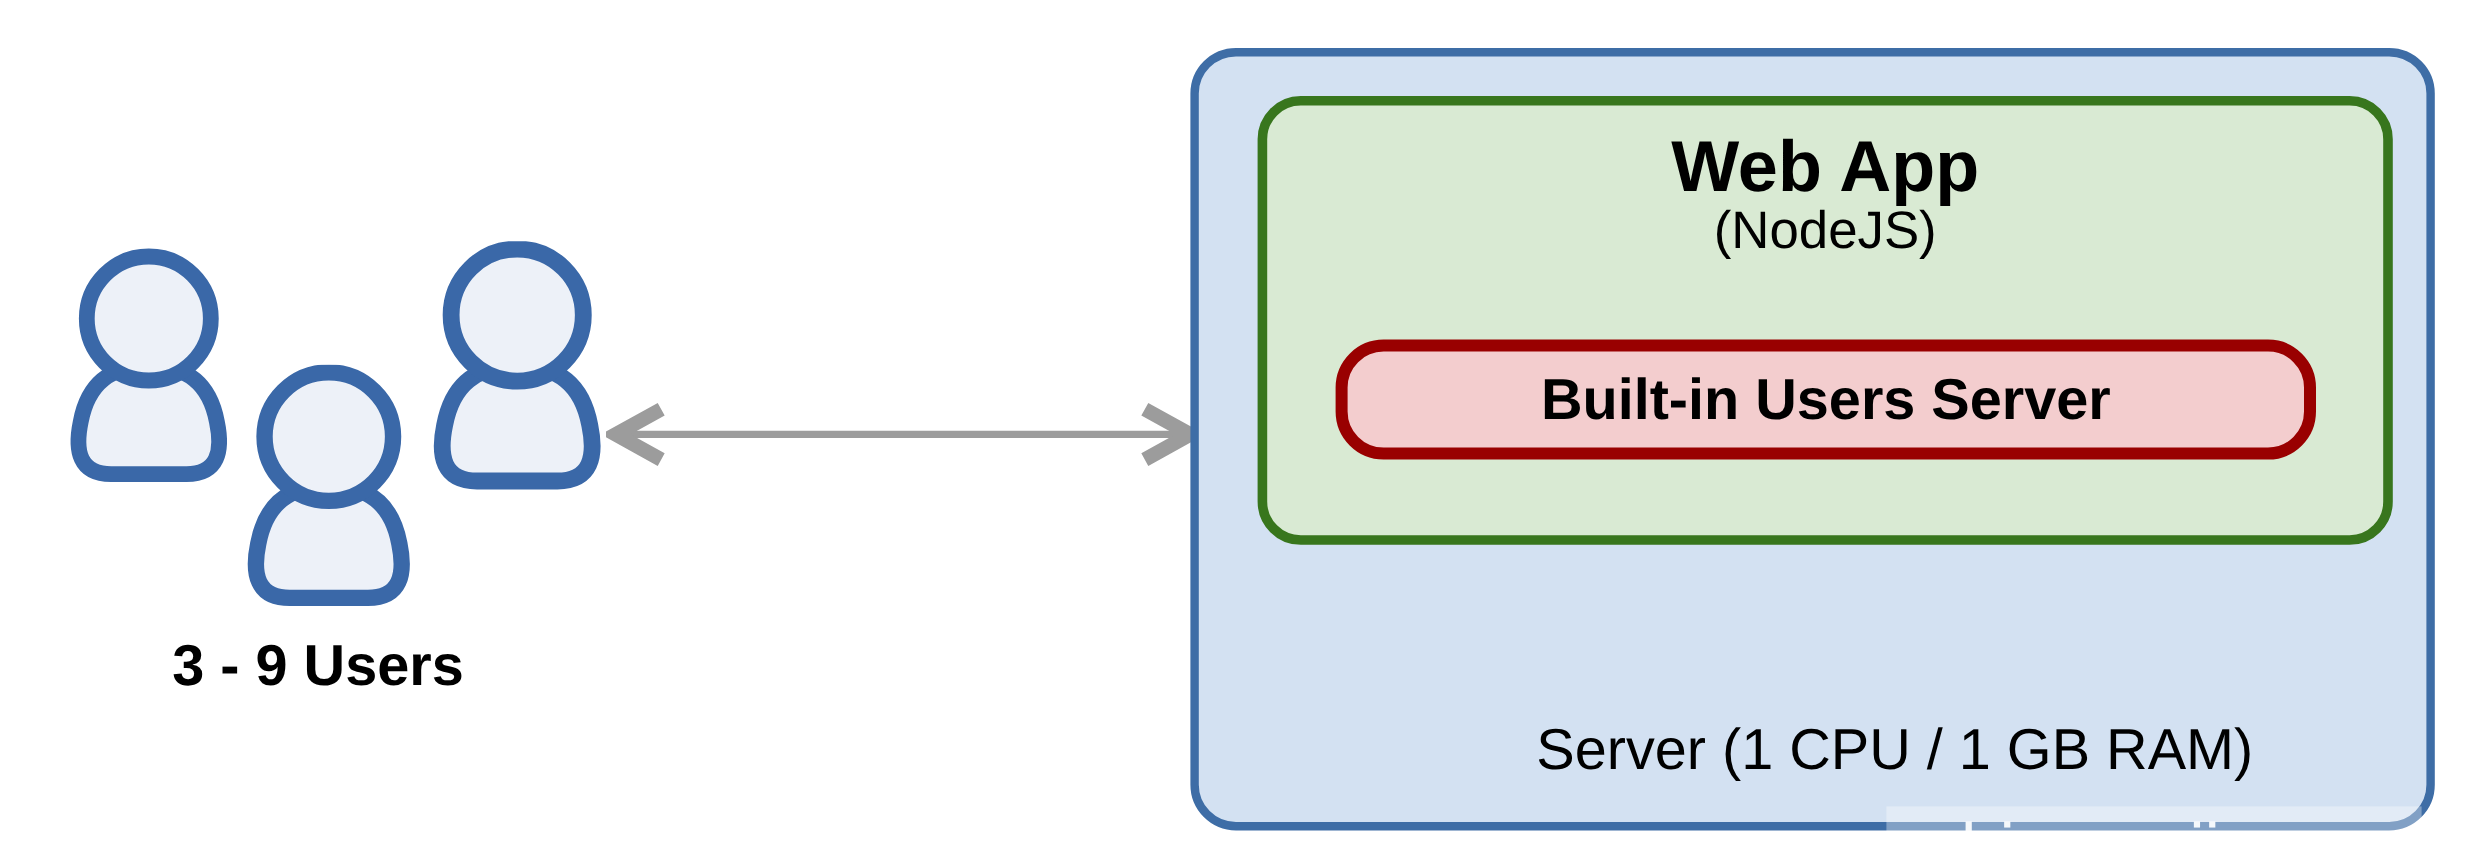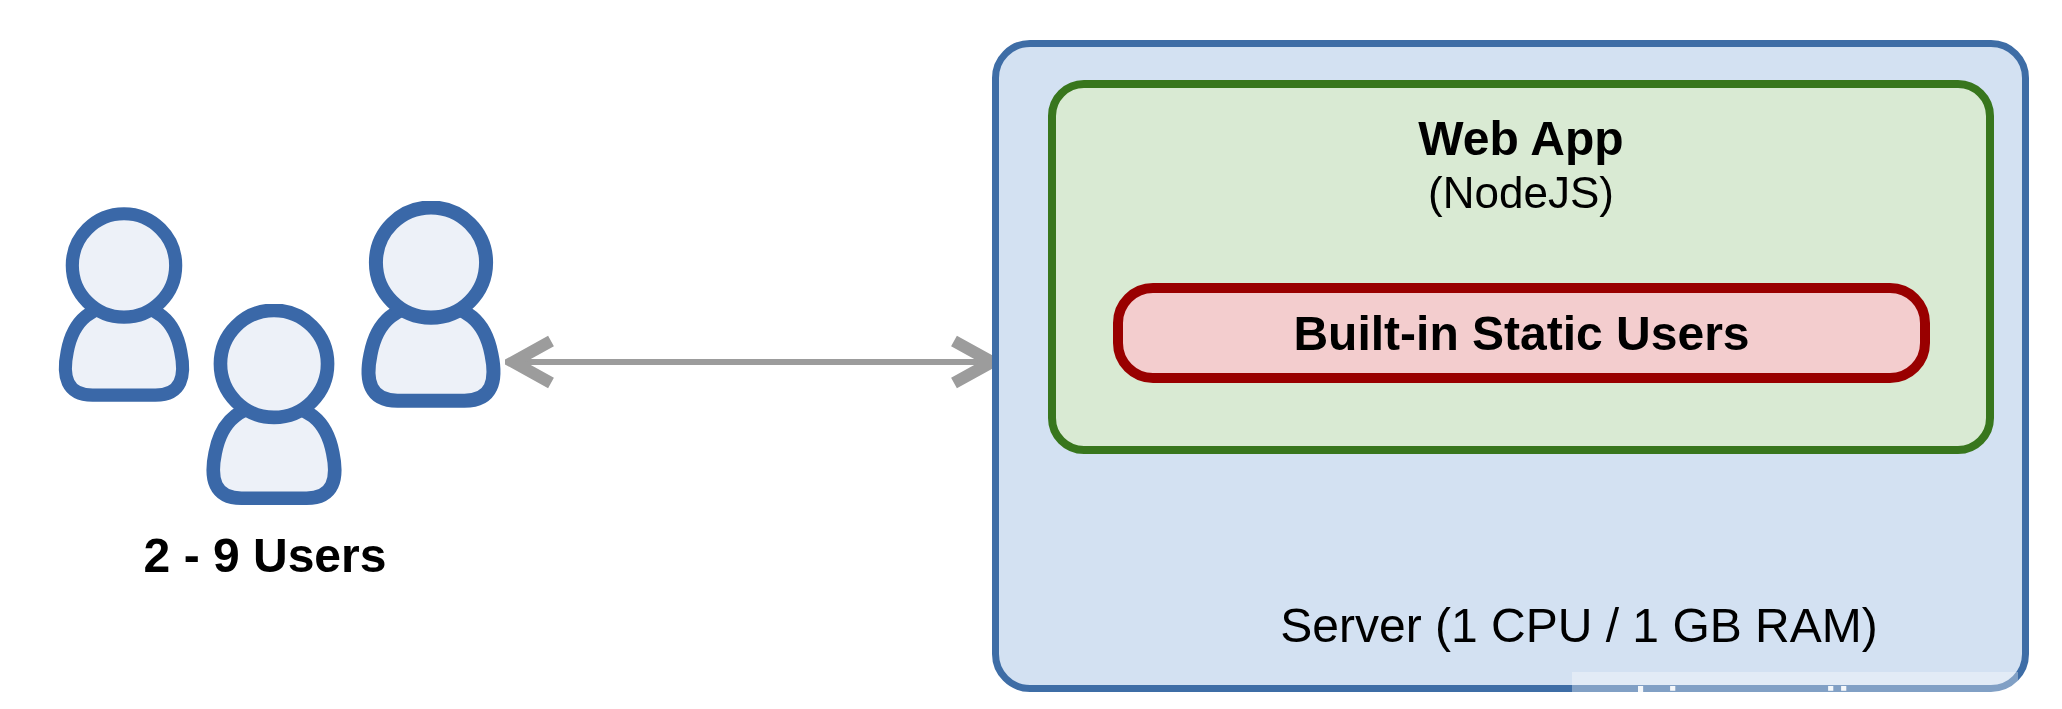--- a/index.html
+++ b/index.html
@@ -67,21 +67,21 @@
     border: 8px solid #38761D;
     border-radius: 36px;
     box-sizing: border-box;
   }
   .webapp-title {
     position: absolute;
     left: 1048px;
     top: 112px;
     width: 946px;
     text-align: center;
-    font-size: 48px;
+    font-size: 60px;
     font-weight: bold;
     line-height: 54px;
     color: #000000;
   }
   .webapp-subtitle {
     position: absolute;
     left: 1048px;
     top: 168px;
     width: 946px;
     text-align: center;
@@ -179,37 +179,37 @@
     <svg class="user-icon user-back-right" viewBox="0 0 150 200">
       <path d="M75 96 C44 96 25 110 19 142 C14 166 18 185 44 185 L106 185 C132 185 136 166 131 142 C125 110 106 96 75 96 Z" fill="#EDF1F8" stroke="#3A68A8" stroke-width="13" stroke-linejoin="round"></path>
       <circle cx="75" cy="57" r="51" fill="#EDF1F8" stroke="#3A68A8" stroke-width="13"></circle>
     </svg>
 
     <svg class="user-icon user-front" viewBox="0 0 150 200">
       <path d="M75 96 C44 96 25 110 19 142 C14 166 18 185 44 185 L106 185 C132 185 136 166 131 142 C125 110 106 96 75 96 Z" fill="#EDF1F8" stroke="#3A68A8" stroke-width="13" stroke-linejoin="round"></path>
       <circle cx="75" cy="57" r="51" fill="#EDF1F8" stroke="#3A68A8" stroke-width="13"></circle>
     </svg>
 
-    <div class="users-label">2 - 9 Users</div>
+    <div class="users-label">3 - 9 Users</div>
   </div>
 
   <svg class="link-arrow" viewBox="0 0 495 56">
     <line x1="14" y1="28" x2="481" y2="28" stroke="#9C9C9C" stroke-width="6"></line>
     <polyline points="46,7 8,28 46,49" fill="none" stroke="#9C9C9C" stroke-width="12"></polyline>
     <polyline points="449,7 487,28 449,49" fill="none" stroke="#9C9C9C" stroke-width="12"></polyline>
   </svg>
 
   <div class="server-box"></div>
 
   <div class="webapp-box"></div>
   <div class="webapp-title">Web App</div>
   <div class="webapp-subtitle">(NodeJS)</div>
 
   <div class="static-box">
-    <span class="static-label">Built-in Static Users</span>
+    <span class="static-label">Built-in Users Server</span>
   </div>
 
 
   <div class="server-label">Server (1 CPU / 1 GB RAM)</div>
 
   <div class="watermark">adrianmejia.com</div>
 
 </div>
 
 </body></html>

